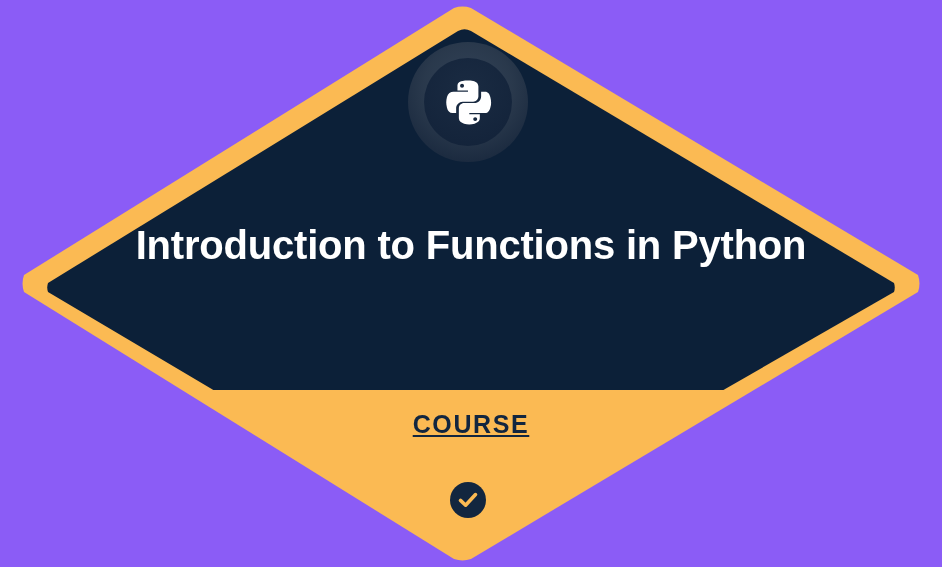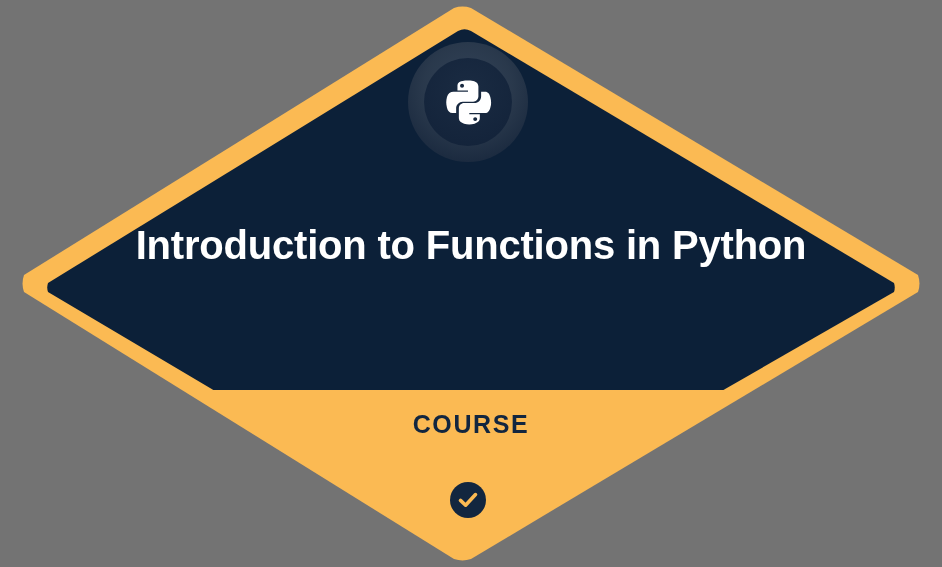--- a/index.html
+++ b/index.html
@@ -11,21 +11,21 @@
     width: 942px;
     height: 567px;
     overflow: hidden;
     font-family: "Liberation Sans", sans-serif;
   }
 
   #badge-root {
     position: relative;
     width: 942px;
     height: 567px;
-    background: #737373;
+    background: #8b5cf6;
   }
 
   #badge-svg {
     position: absolute;
     left: 0;
     top: 0;
     width: 942px;
     height: 567px;
     display: block;
   }
@@ -66,20 +66,21 @@
     position: absolute;
     left: 221px;
     top: 406px;
     width: 500px;
     text-align: center;
     color: #12263F;
     font-size: 25px;
     font-weight: bold;
     line-height: 36px;
     letter-spacing: 1.6px;
+    text-decoration: underline;
   }
 
   #check-badge {
     position: absolute;
     left: 450px;
     top: 482px;
     width: 36px;
     height: 36px;
   }
 </style>

